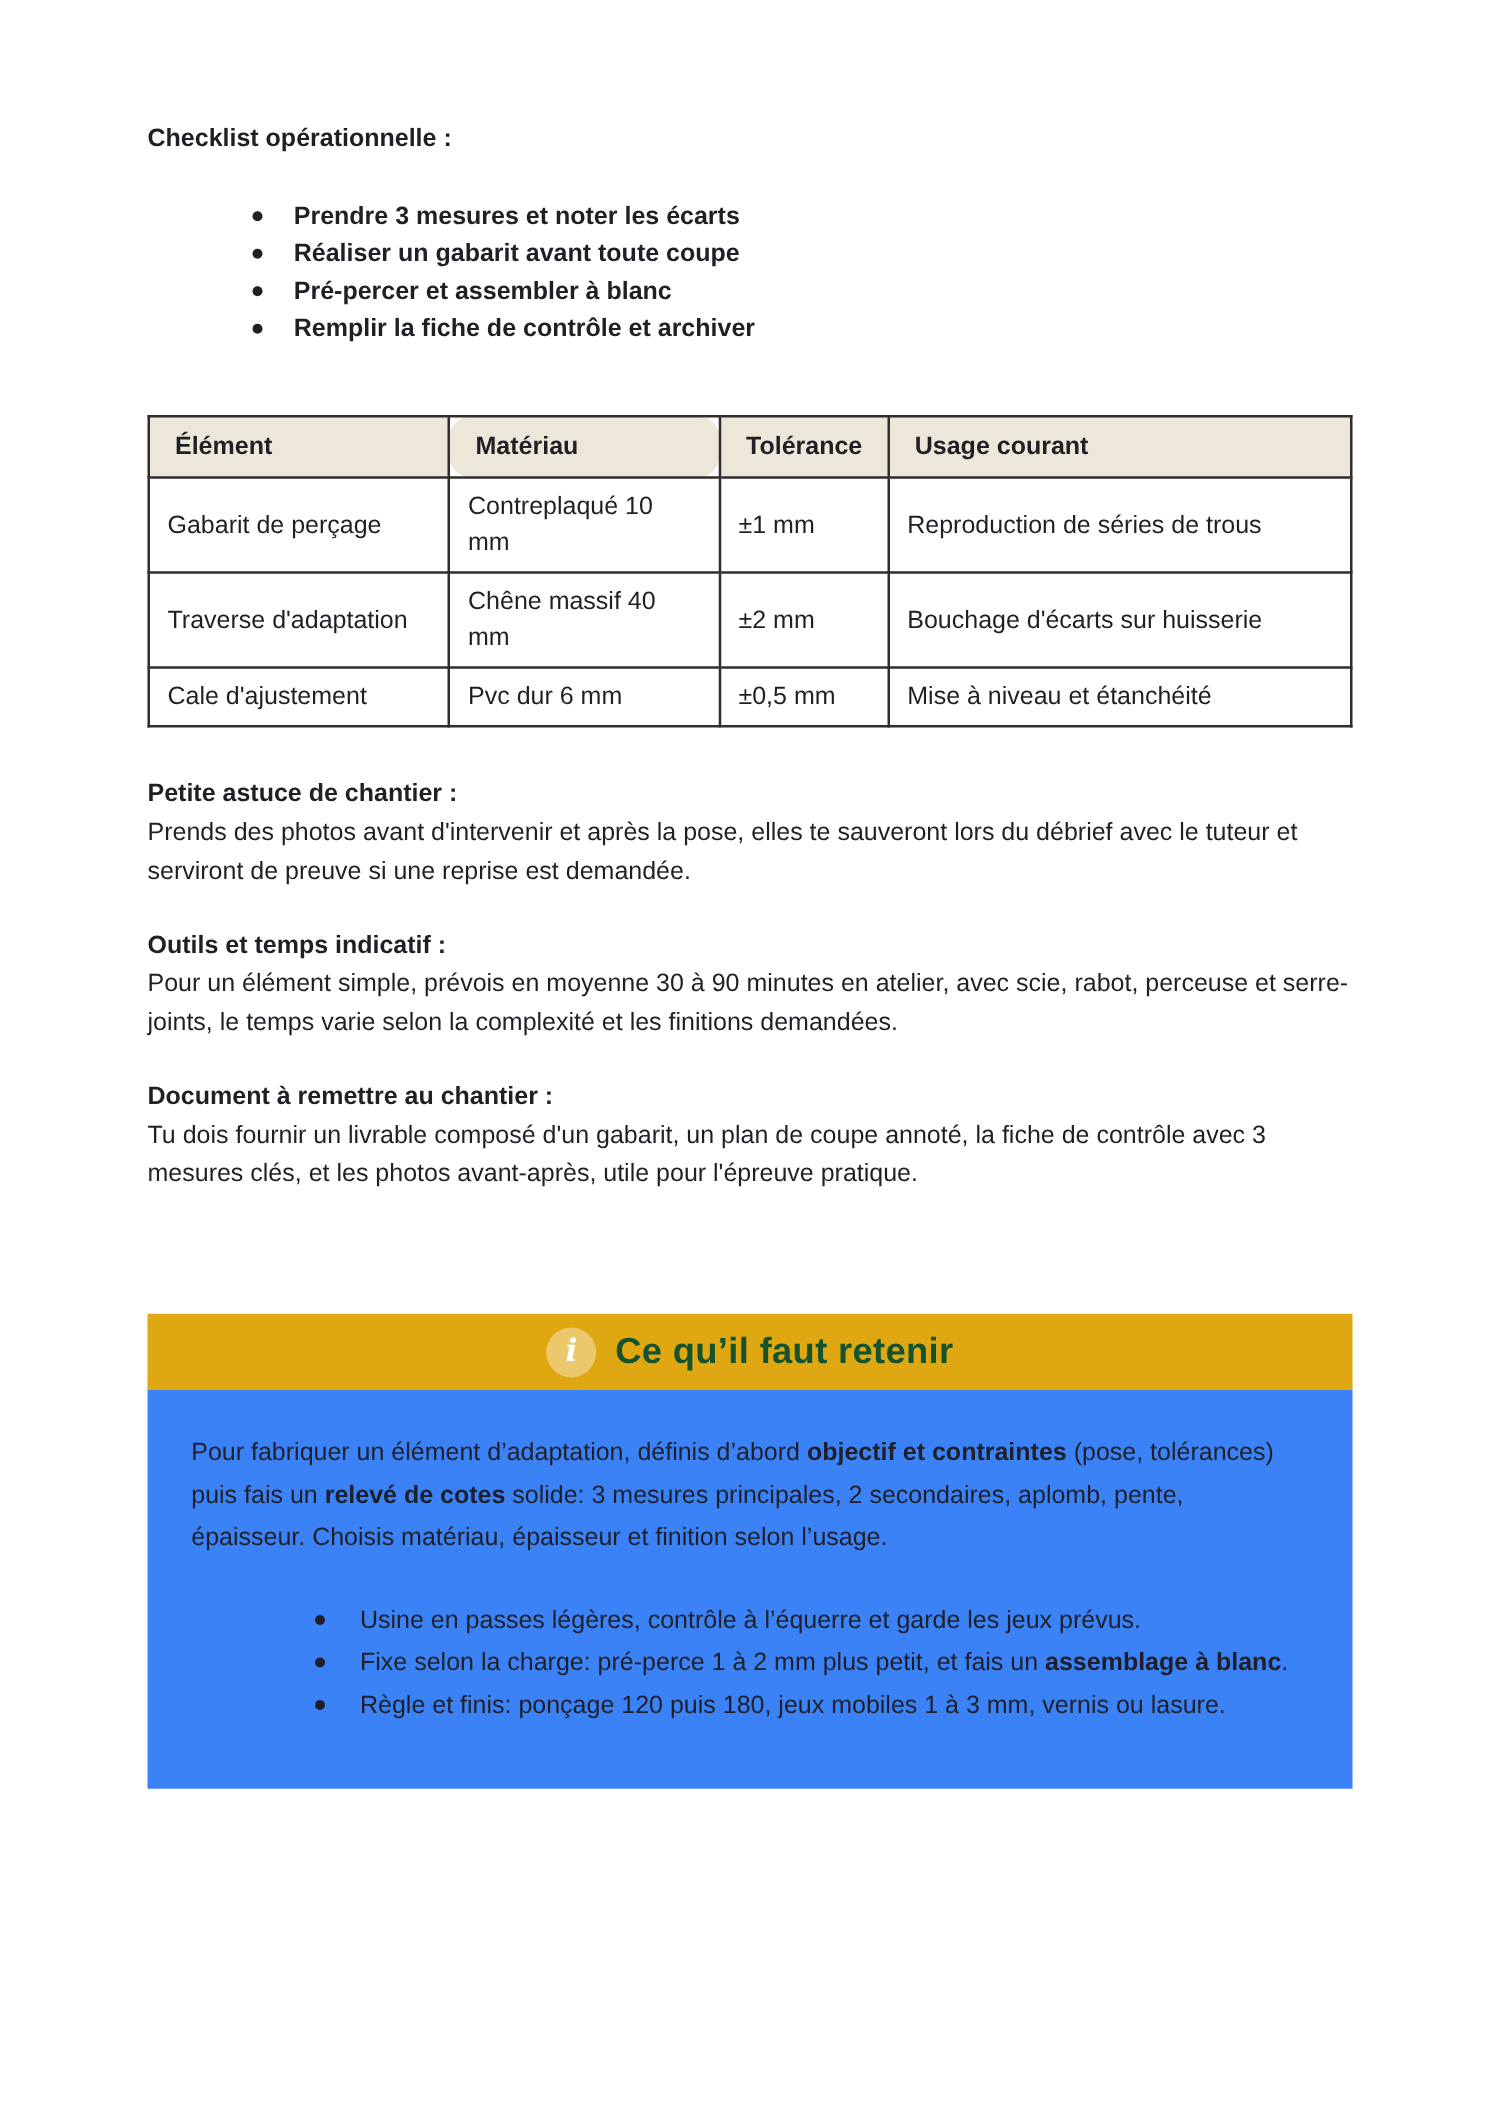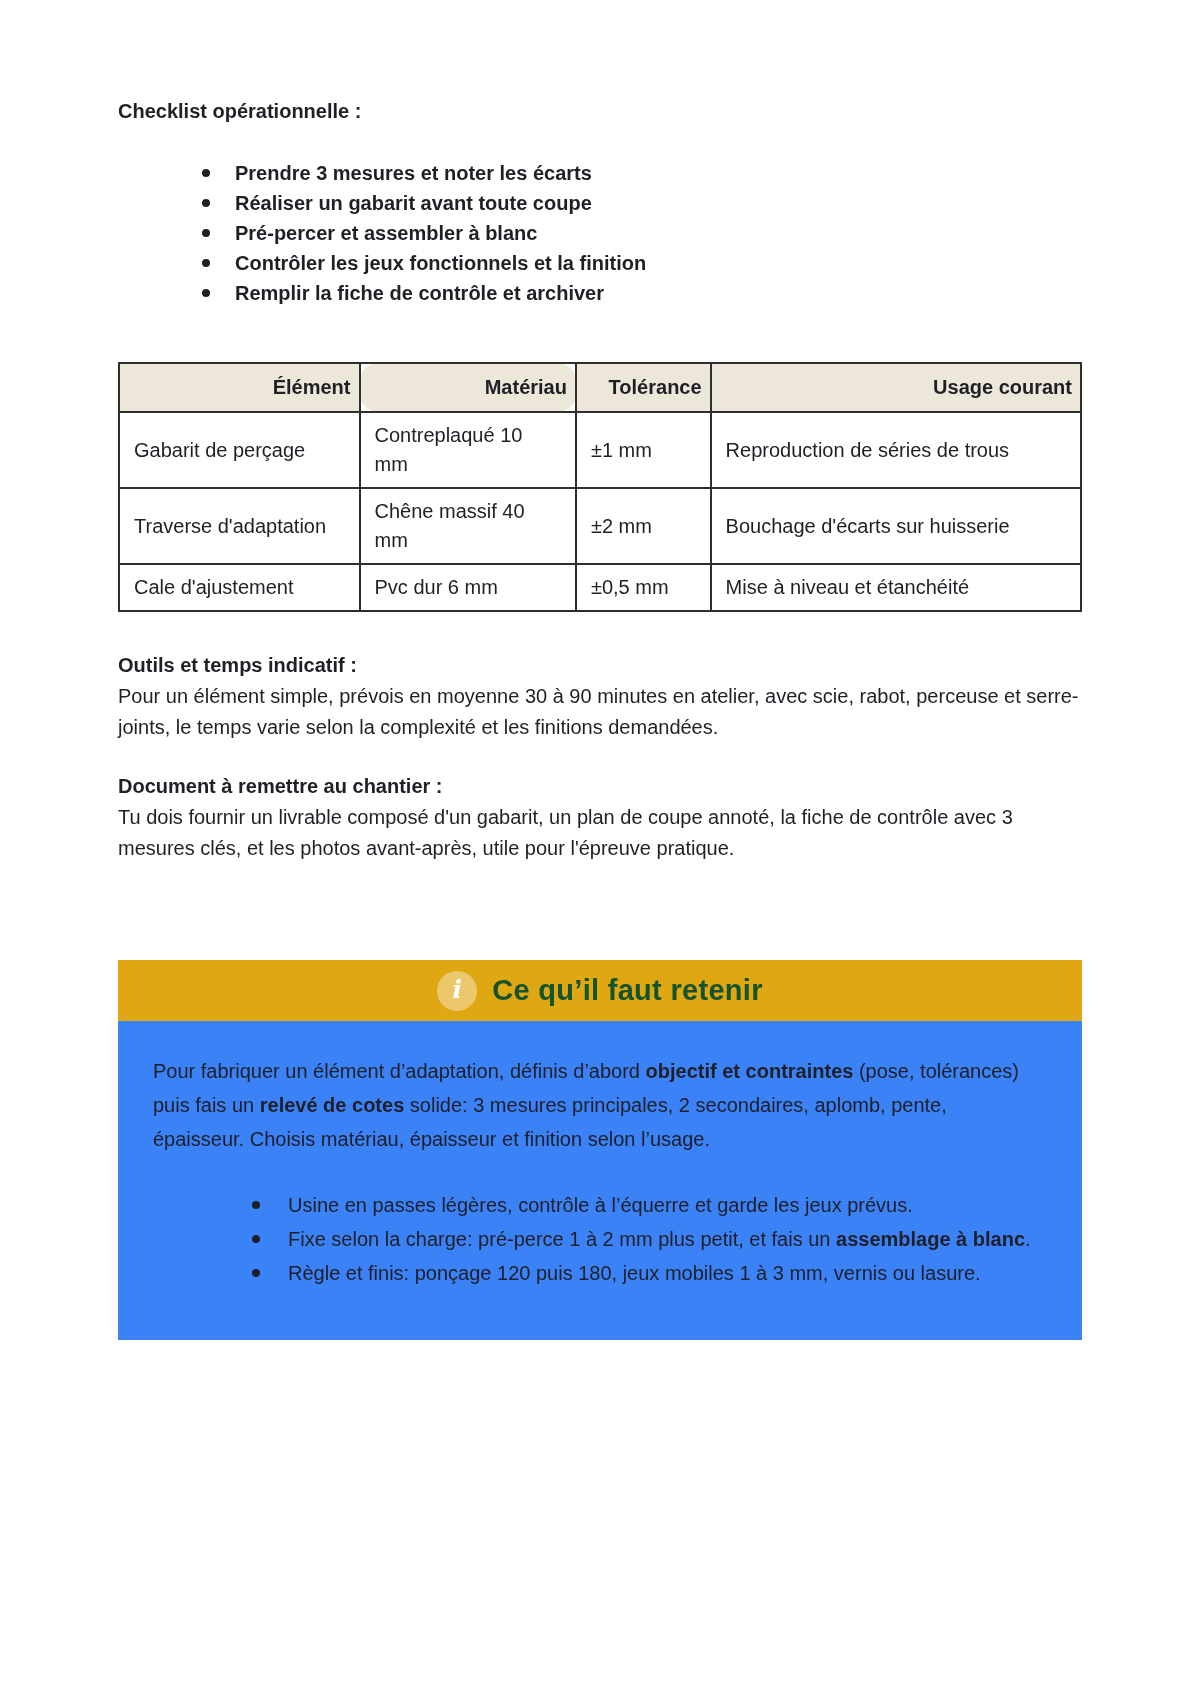--- a/index.html
+++ b/index.html
@@ -73,22 +73,22 @@
   table.spec-table th,
   table.spec-table td {
     border: 2px solid #2e2e2e;
     padding: 8px 14px;
     vertical-align: middle;
     text-align: left;
   }
   table.spec-table th {
     background: #ece7d9;
     font-weight: 700;
-    text-align: right;
-    padding: 9px 8px;
+    text-align: left;
+    padding: 9px 20px;
   }
   .col-element  { width: 25%; }
   .col-materiau { width: 22.5%; border-radius: 18px; }
   .col-tolerance{ width: 14%; }
   .col-usage    { width: 38.5%; }
 
   
   .callout {
     margin-top: 96px;
     width: 100%;
@@ -160,21 +160,20 @@
 <body>
 
 <div class="page">
 
   <div class="top-heading">Checklist opérationnelle :</div>
 
   <ul class="checklist">
     <li><span>Prendre 3 mesures et noter les écarts</span></li>
     <li><span>Réaliser un gabarit avant toute coupe</span></li>
     <li><span>Pré-percer et assembler à blanc</span></li>
-    <li><span>Contrôler les jeux fonctionnels et la finition</span></li>
     <li><span>Remplir la fiche de contrôle et archiver</span></li>
   </ul>
 
   <table class="spec-table">
     <thead>
       <tr>
         <th class="col-element">Élément</th>
         <th class="col-materiau">Matériau</th>
         <th class="col-tolerance">Tolérance</th>
         <th class="col-usage">Usage courant</th>
@@ -195,20 +194,24 @@
       </tr>
       <tr>
         <td>Cale d'ajustement</td>
         <td>Pvc dur 6 mm</td>
         <td>±0,5 mm</td>
         <td>Mise à niveau et étanchéité</td>
       </tr>
     </tbody>
   </table>
 
+  <div class="section">
+    <div class="sec-heading">Petite astuce de chantier :</div>
+    <div class="sec-body">Prends des photos avant d'intervenir et après la pose, elles te sauveront lors du débrief avec le tuteur et serviront de preuve si une reprise est demandée.</div>
+  </div>
 
   <div class="section">
     <div class="sec-heading">Outils et temps indicatif :</div>
     <div class="sec-body">Pour un élément simple, prévois en moyenne 30 à 90 minutes en atelier, avec scie, rabot, perceuse et serre-joints, le temps varie selon la complexité et les finitions demandées.</div>
   </div>
 
   <div class="section">
     <div class="sec-heading">Document à remettre au chantier :</div>
     <div class="sec-body">Tu dois fournir un livrable composé d'un gabarit, un plan de coupe annoté, la fiche de contrôle avec 3 mesures clés, et les photos avant-après, utile pour l'épreuve pratique.</div>
   </div>

